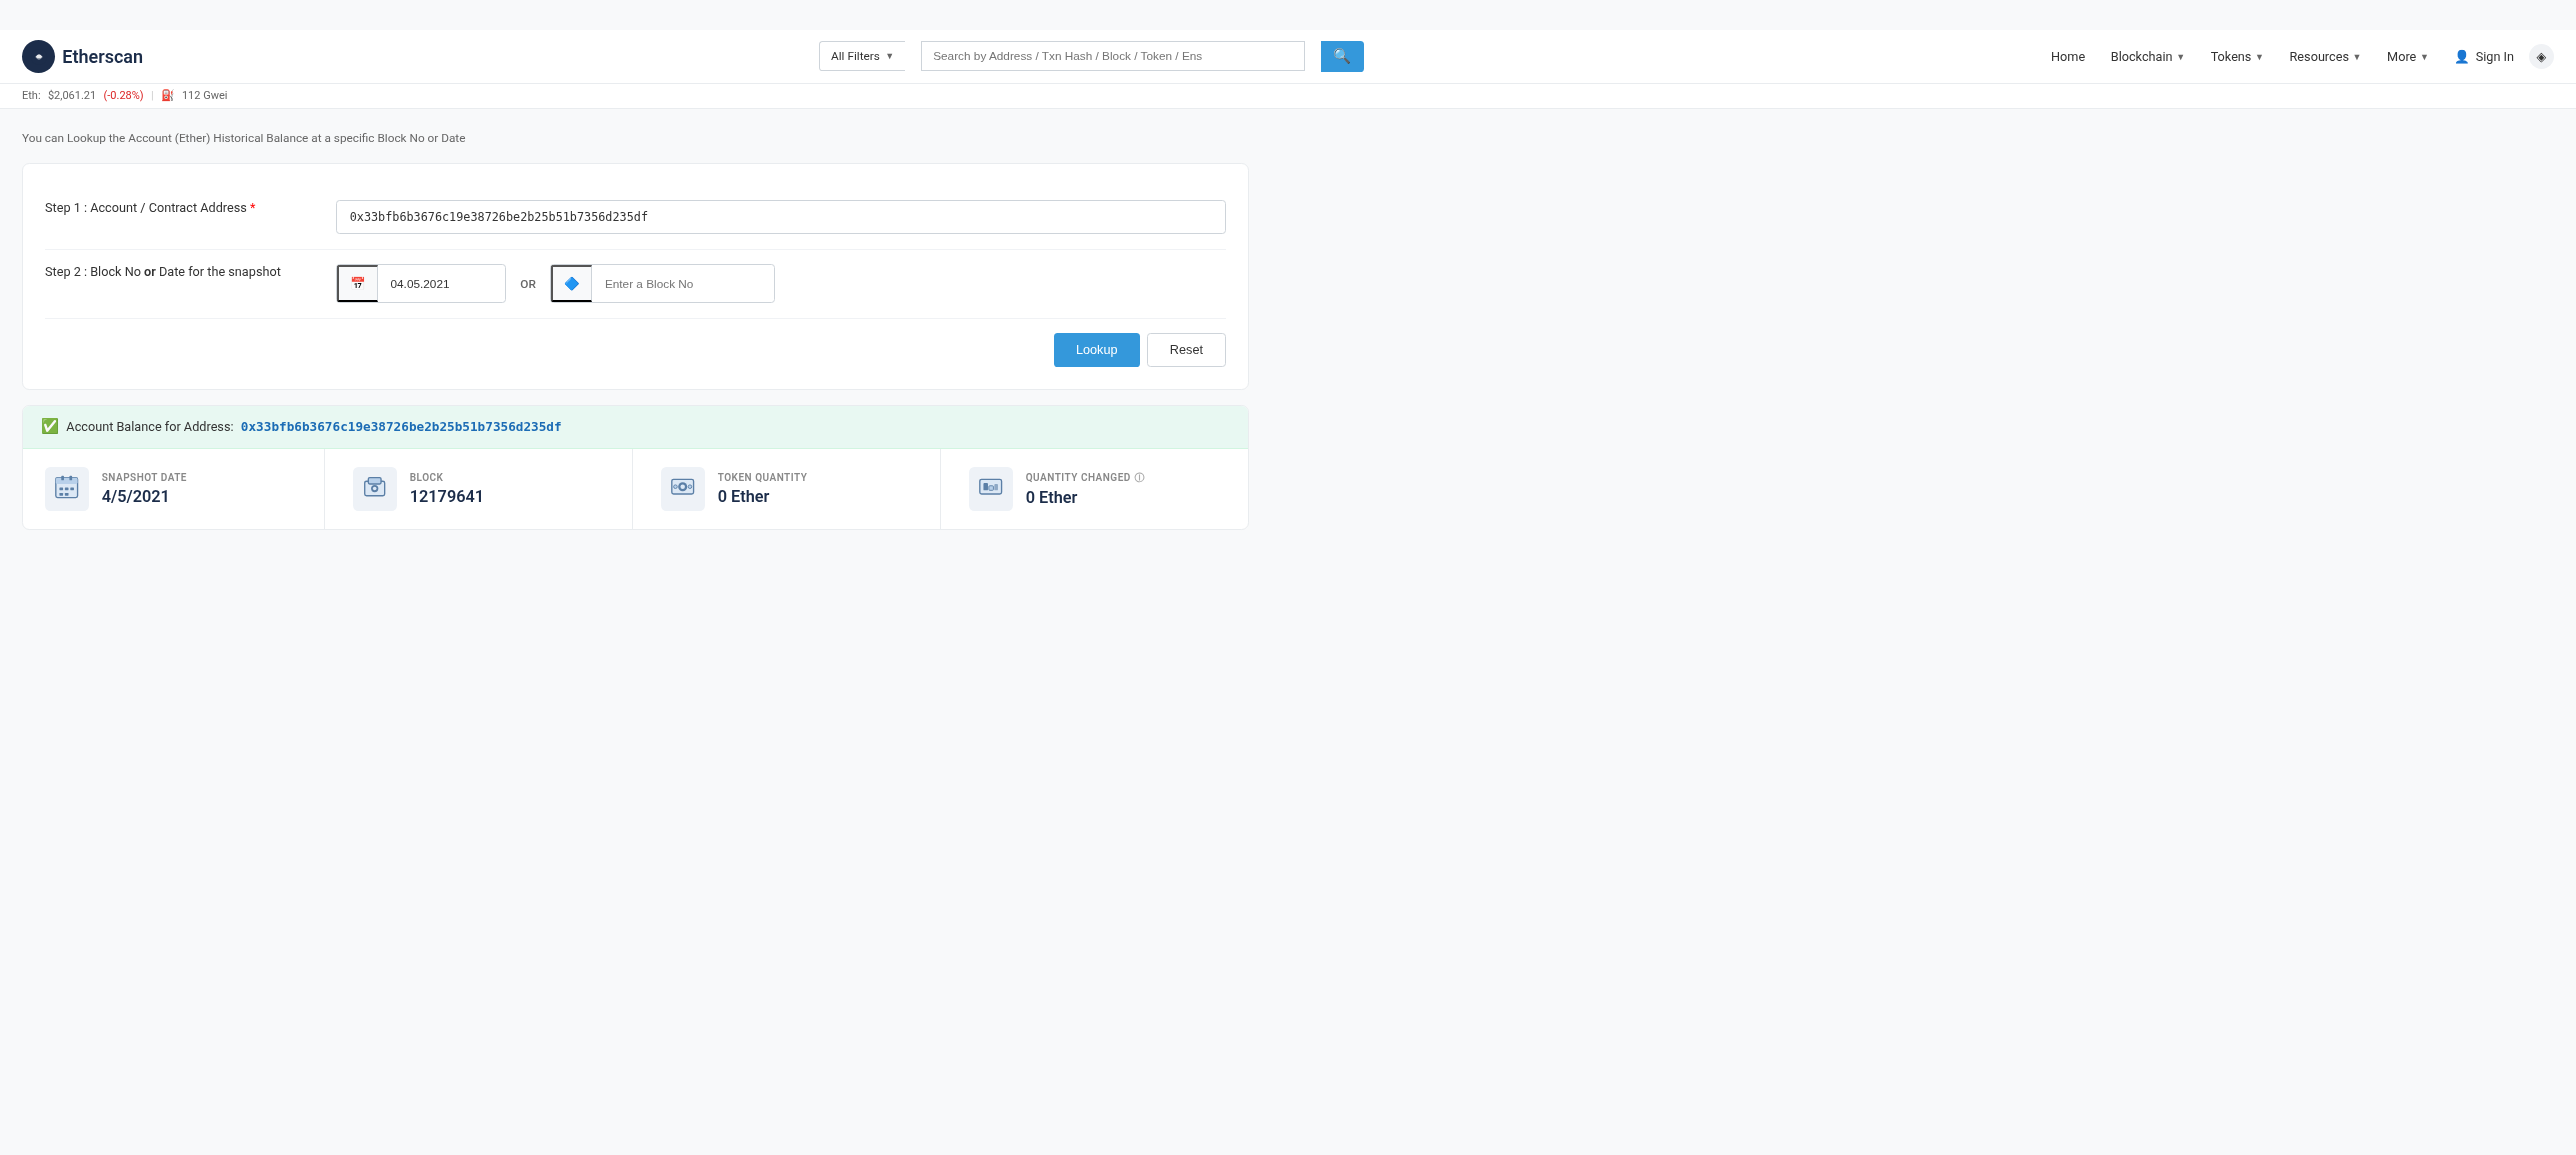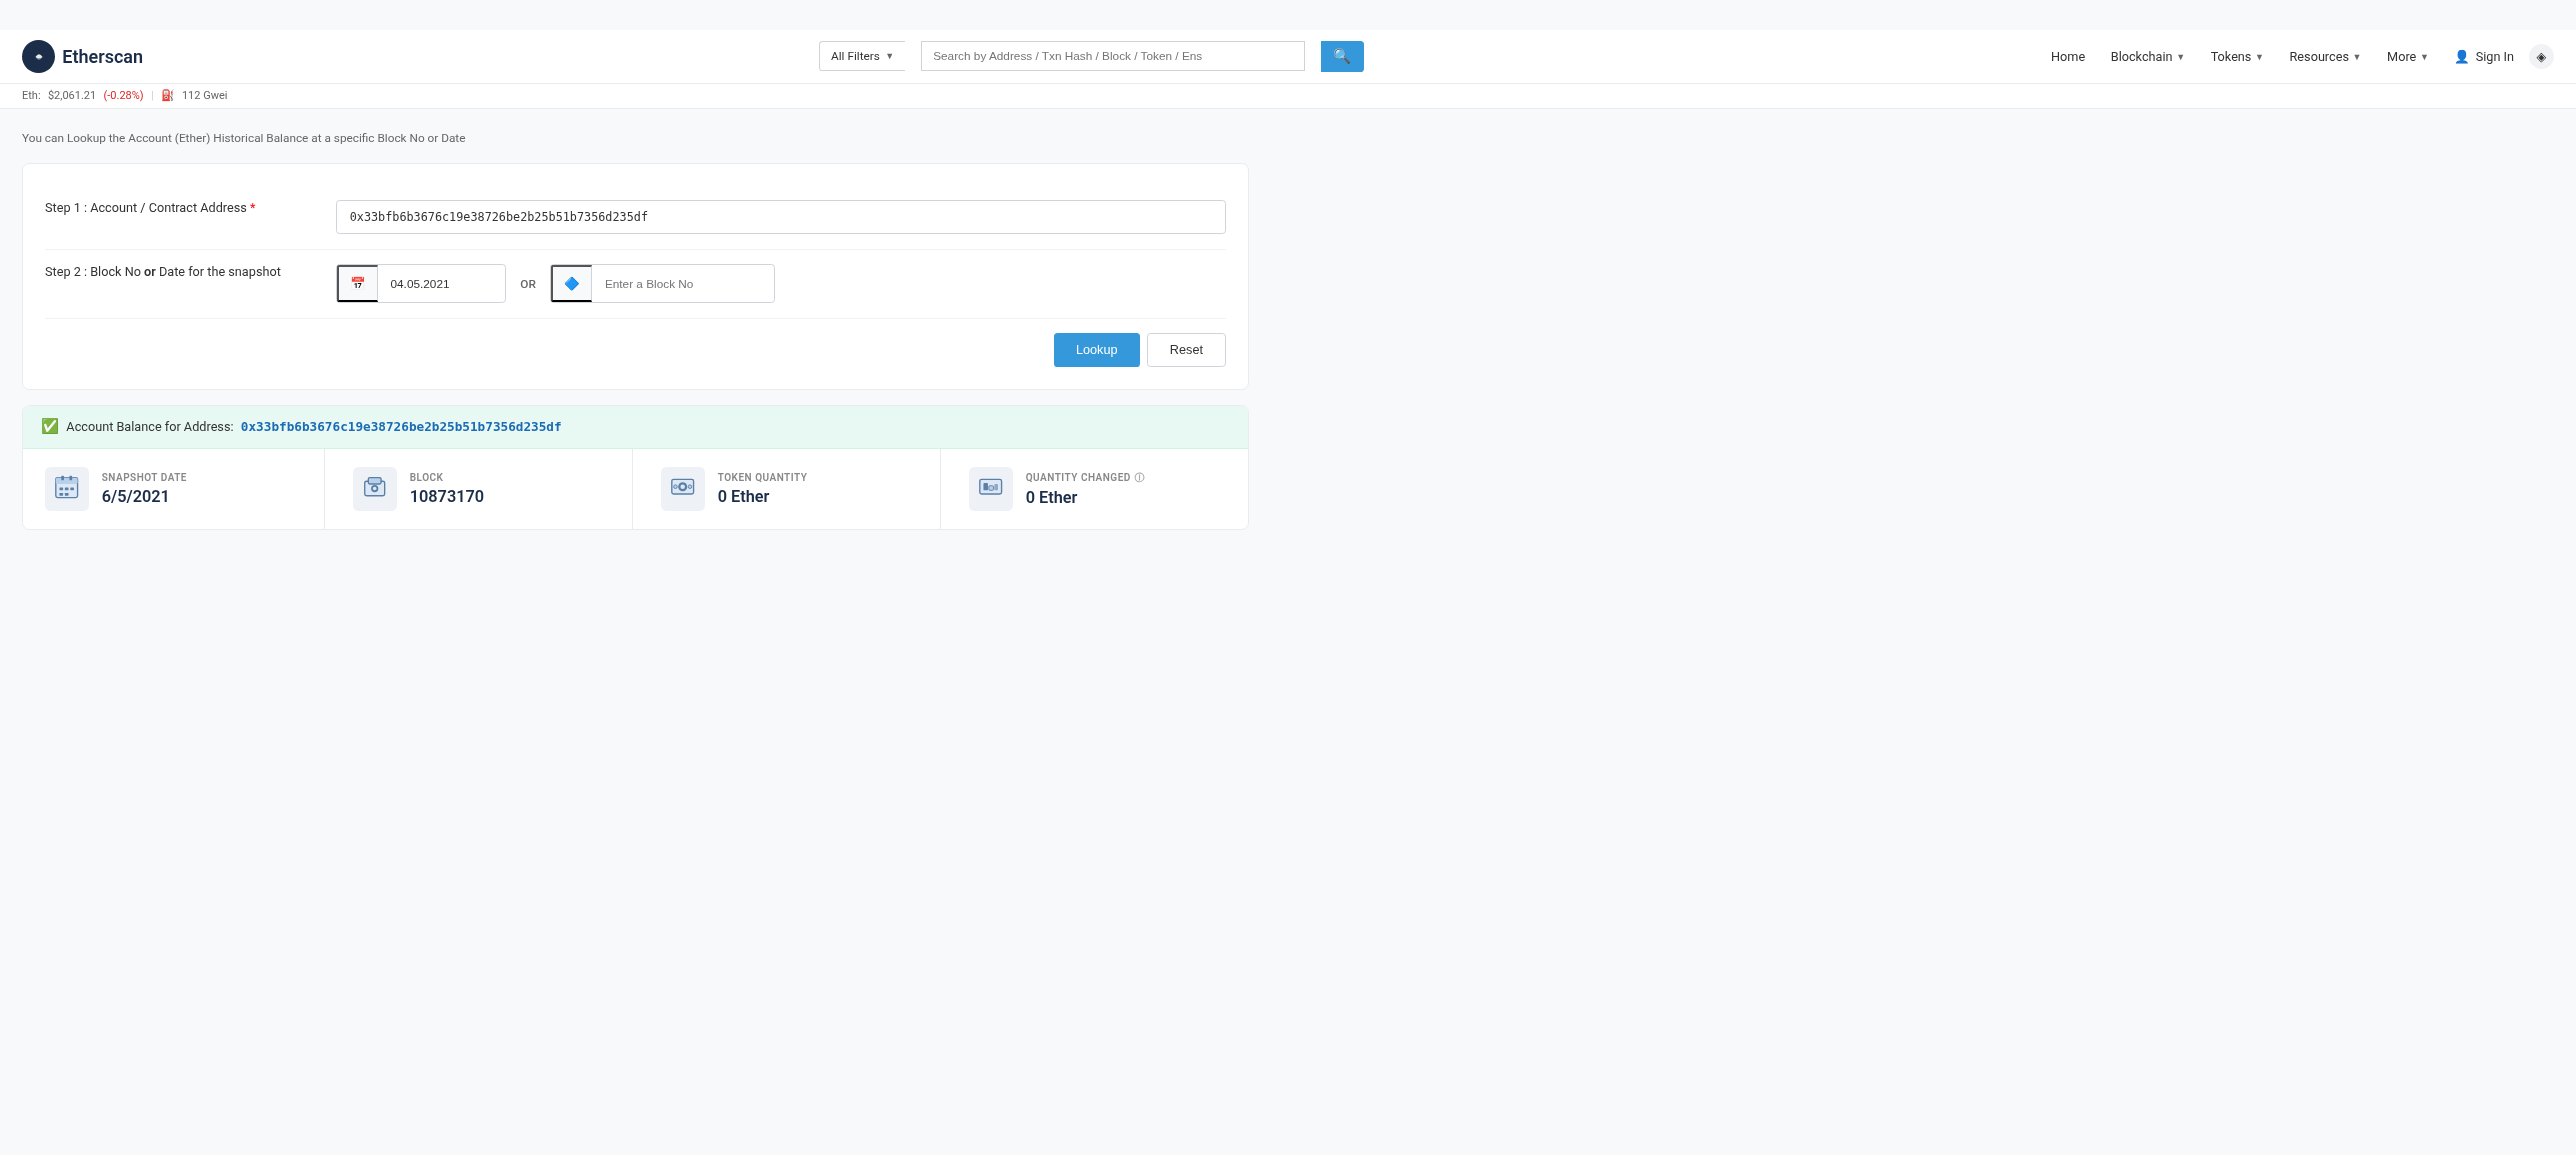--- a/index.html
+++ b/index.html
@@ -194,40 +194,40 @@
               <rect x="18" y="15" width="4" height="3" rx="0.5" fill="#5b7fa6"></rect>
               <rect x="6" y="21" width="4" height="3" rx="0.5" fill="#5b7fa6"></rect>
               <rect x="12" y="21" width="4" height="3" rx="0.5" fill="#5b7fa6"></rect>
             </svg>
           </span>
         </div>
         <div>
           <div class="stat-label">
             <span>SNAPSHOT DATE</span>
           </div>
-          <div class="stat-value">6/5/2021</div>
+          <div class="stat-value">4/5/2021</div>
         </div>
       </div>
 
       <div class="stat-card">
         <div class="stat-icon-box">
           <span class="stat-icon">
             <svg width="25.4" height="25.4" viewBox="0 0 28 28" fill="none">
               <rect x="3" y="8" width="22" height="16" rx="2" fill="#dce8f5" stroke="#5b7fa6" stroke-width="1.5"></rect>
               <rect x="7" y="4" width="14" height="7" rx="1.5" fill="#b8d0ea" stroke="#5b7fa6" stroke-width="1.5"></rect>
               <circle cx="14" cy="16" r="4" fill="#5b7fa6"></circle>
               <circle cx="14" cy="16" r="2" fill="#dce8f5"></circle>
             </svg>
           </span>
         </div>
         <div>
           <div class="stat-label">
             <span>BLOCK</span>
           </div>
-          <div class="stat-value">10873170</div>
+          <div class="stat-value">12179641</div>
         </div>
       </div>
 
       <div class="stat-card">
         <div class="stat-icon-box">
           <span class="stat-icon">
             <svg width="25.4" height="25.4" viewBox="0 0 28 28" fill="none">
               <rect x="2" y="6" width="24" height="16" rx="2" fill="#dce8f5" stroke="#5b7fa6" stroke-width="1.5"></rect>
               <circle cx="14" cy="14" r="5" fill="#5b7fa6"></circle>
               <circle cx="14" cy="14" r="2.5" fill="#dce8f5"></circle>

